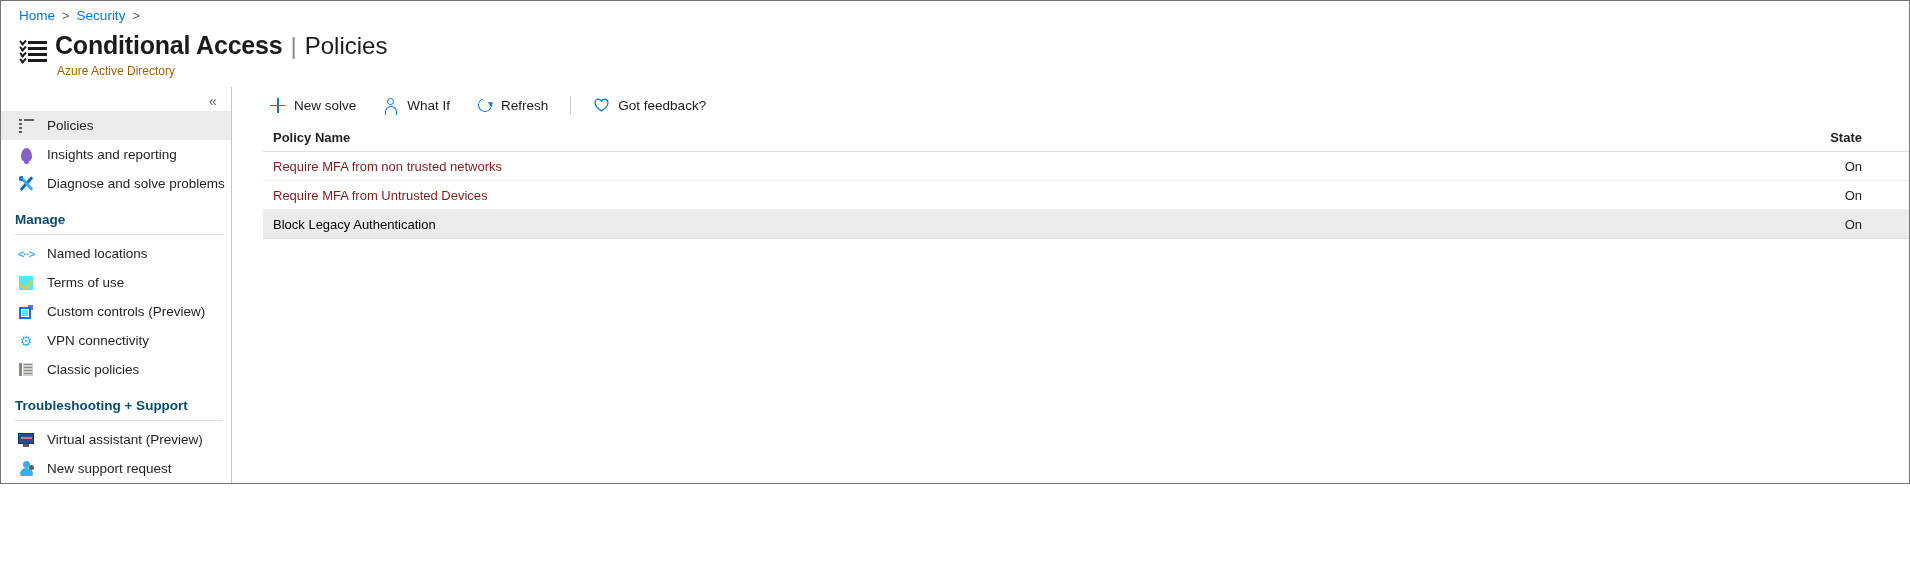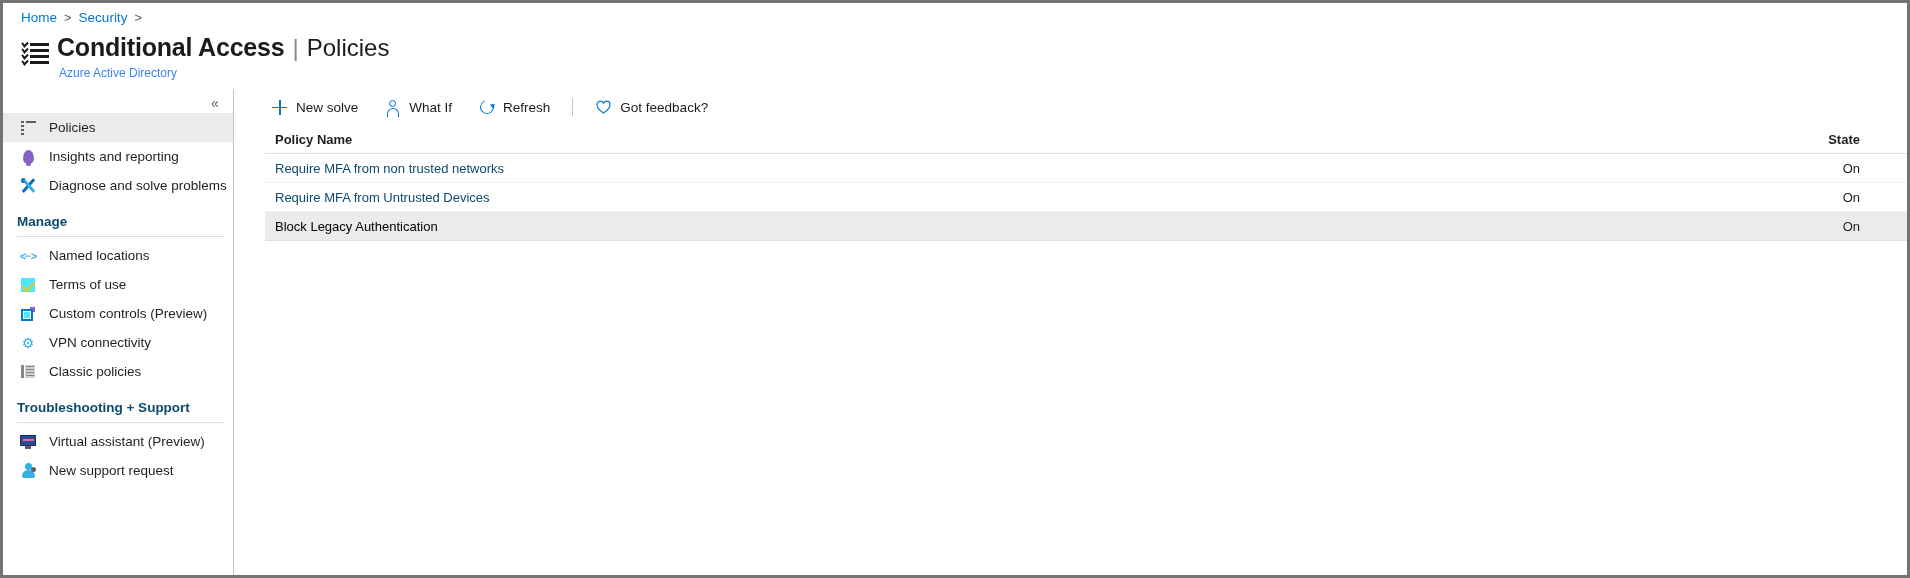--- a/index.html
+++ b/index.html
@@ -4,23 +4,23 @@
 <style>
   * { box-sizing: border-box; }
   html, body {
     margin: 0; padding: 0;
     background: #ffffff;
     font-family: "Liberation Sans", sans-serif;
   }
   #page {
     position: relative;
     width: 1910px;
-    height: 578px;
+    height: 484px;
     background: #ffffff;
-    border: 3px solid #737373;
+    border: 1px solid #737373;
     overflow: hidden;
   }
 
   
   .breadcrumb {
     position: absolute;
     left: 18px; top: 7px;
     font-size: 13.5px;
     color: #0078d4;
     white-space: nowrap;
@@ -73,21 +73,21 @@
     margin: 0 8px;
     font-weight: 300;
   }
   .title-sub2 {
     font-size: 24px;
     font-weight: 400;
     color: #1b1b1b;
   }
   .title-caption {
     font-size: 12px;
-    color: #3b82f6;
+    color: #a16207;
     margin-top: 4px;
     margin-left: 2px;
   }
 
   
   .sidebar {
     position: absolute;
     left: 0; top: 86px;
     width: 231px;
     height: 492px;
@@ -367,21 +367,21 @@
     font-size: 13px;
   }
   .trow.highlight { background: #ebebeb; border-bottom-color: #e1dfdd; }
   .col-name { flex: 1 1 auto; padding-left: 10px; }
   .col-state {
     flex: 0 0 120px;
     padding-right: 47px;
     text-align: right;
   }
   .policy-link {
-    color: #0c4a6e;
+    color: #7f1d1d;
     cursor: pointer;
   }
   .policy-link.visited { color: #000000; }
   .state-val { color: #201f1e; }
 </style>
 </head>
 <body>
 
 <div id="page">
 

